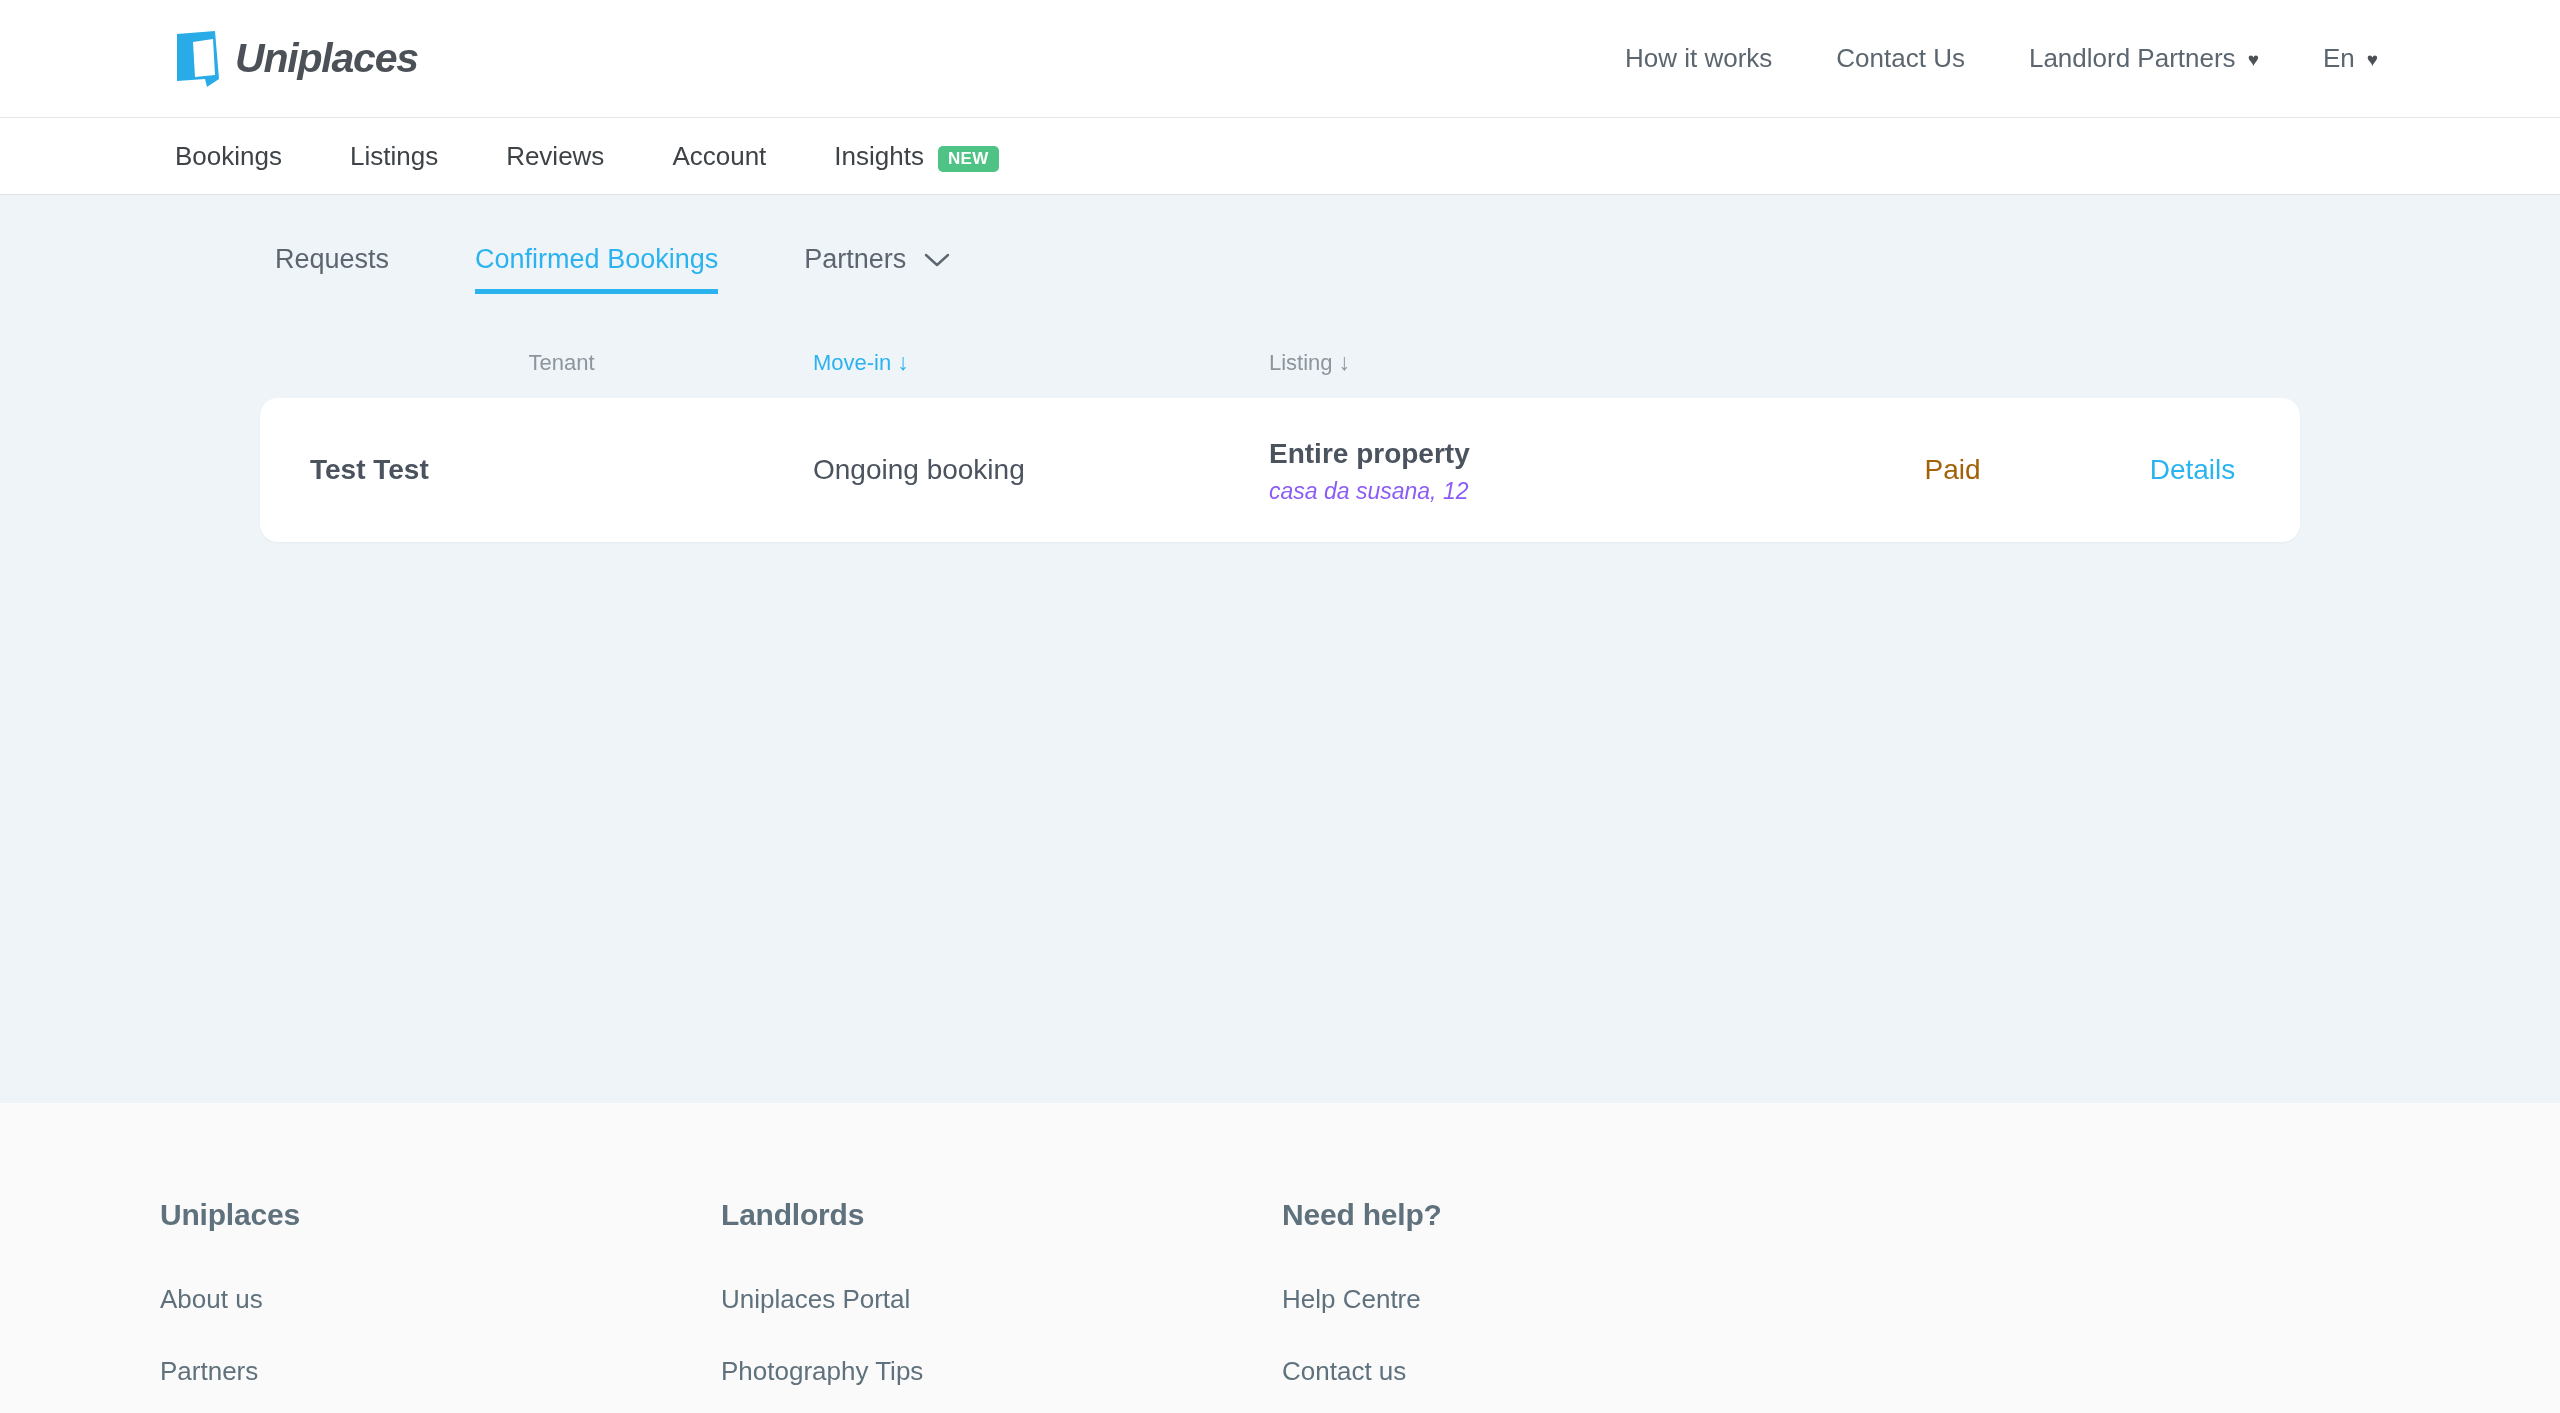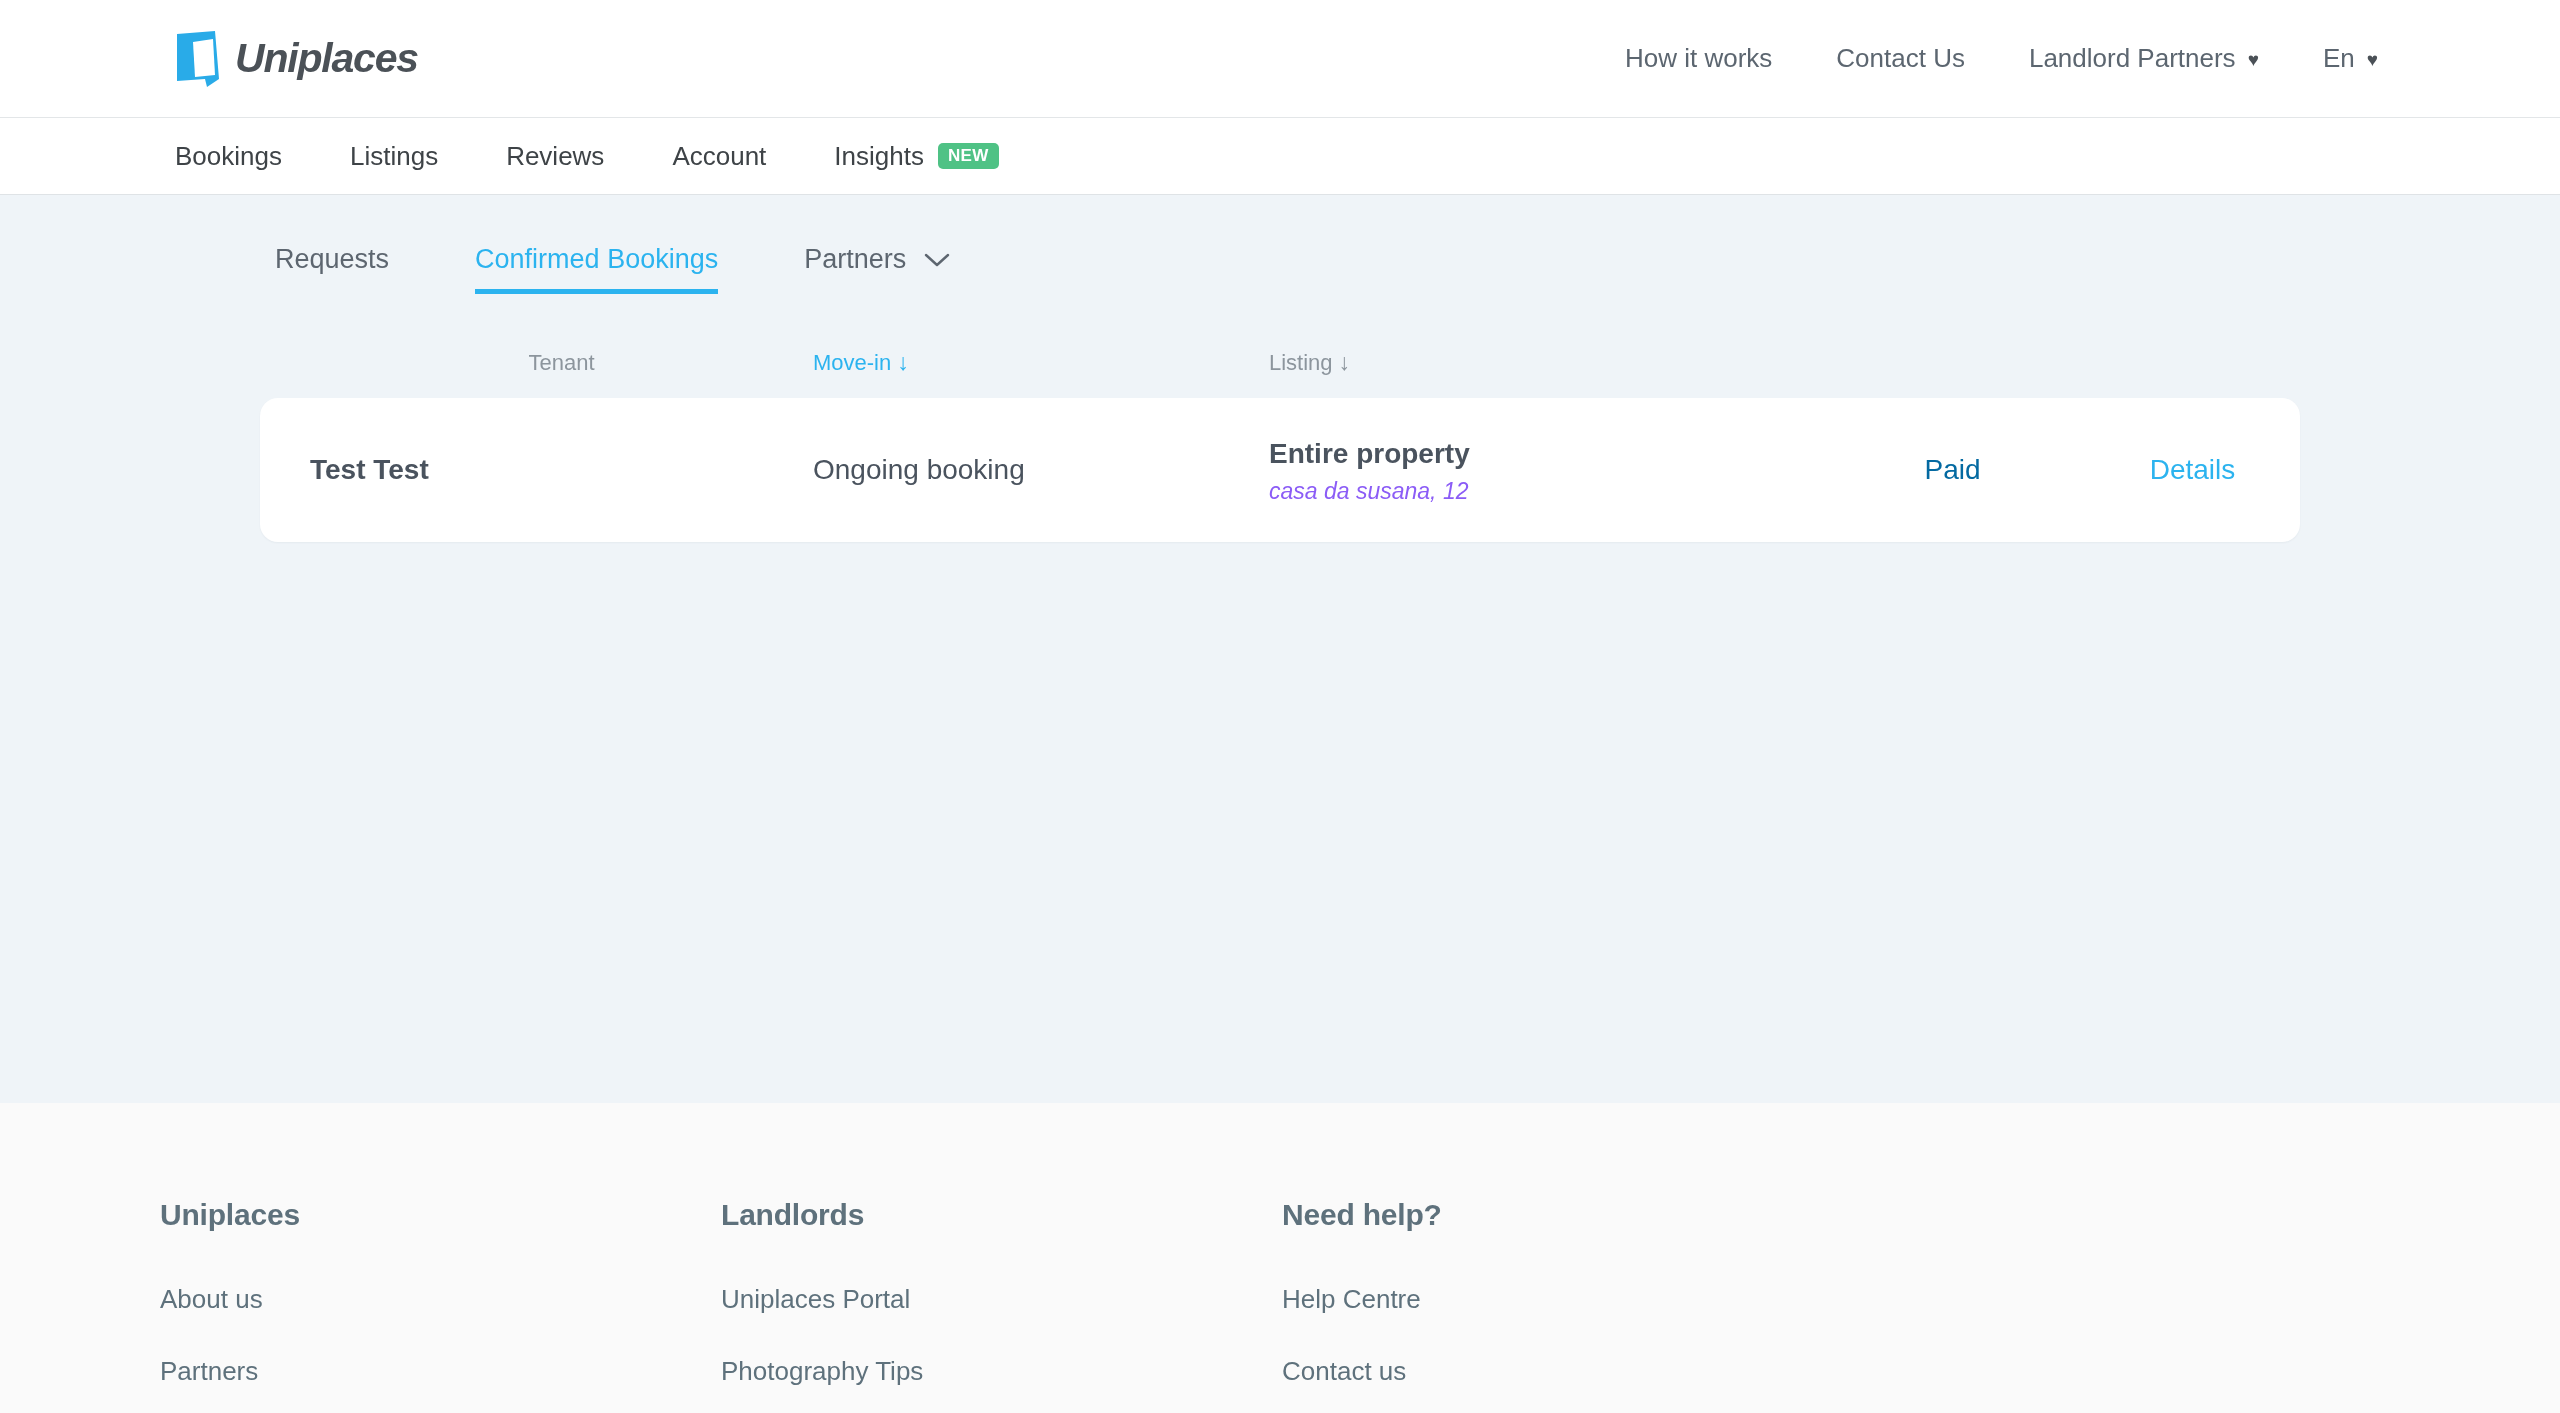--- a/index.html
+++ b/index.html
@@ -79,21 +79,21 @@
     align-items: center;
     padding-left: 175px;
   }
 
   .sub-nav-item {
     font-size: 26px;
     color: #3E4347;
     margin-right: 68px;
     cursor: pointer;
     display: flex;
-    align-items: center;
+    align-items: flex-end;
     gap: 14px;
     white-space: nowrap;
   }
 
   .badge-new {
     background: #4FC285;
     color: #FFFFFF;
     font-size: 17px;
     font-weight: bold;
     letter-spacing: 0.4px;
@@ -189,21 +189,21 @@
   .listing-sub {
     font-size: 23px;
     color: #8b5cf6;
     margin-top: 7px;
     font-style: italic;
   }
 
   .cell-status {
     width: 265px;
     font-size: 28px;
-    color: #0369a1;
+    color: #a16207;
     text-align: center;
   }
 
   .cell-action {
     width: 215px;
     font-size: 28px;
     color: #2BB3EF;
     text-align: center;
     cursor: pointer;
   }

